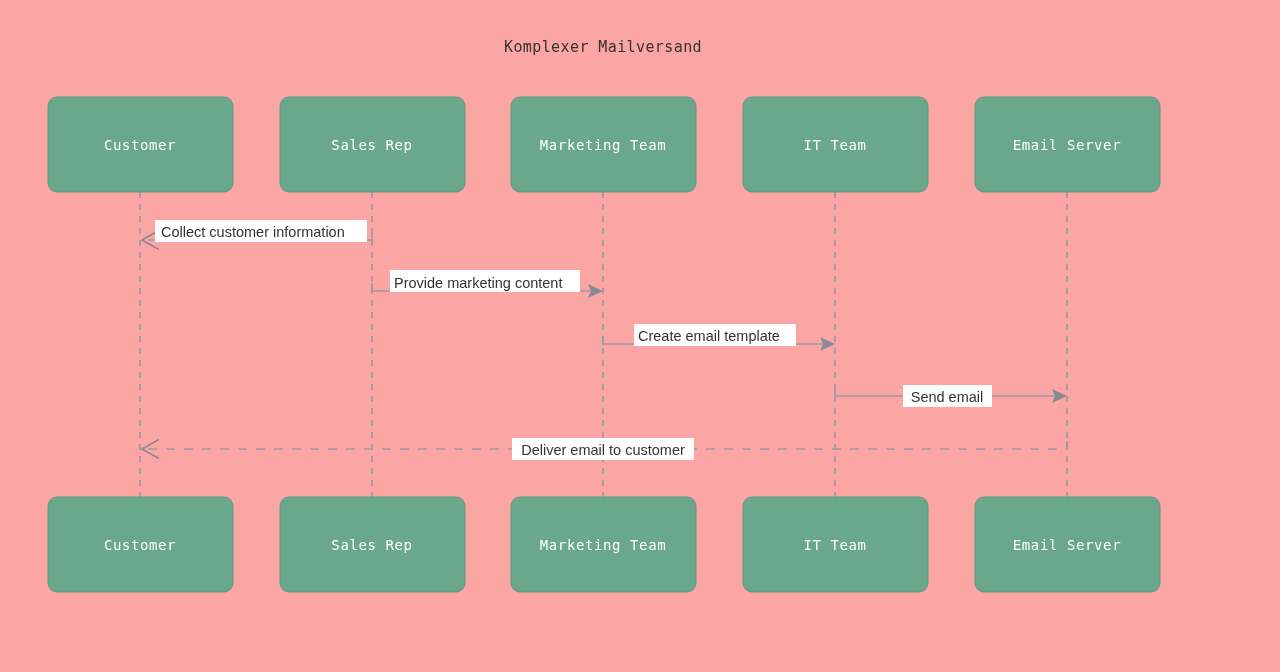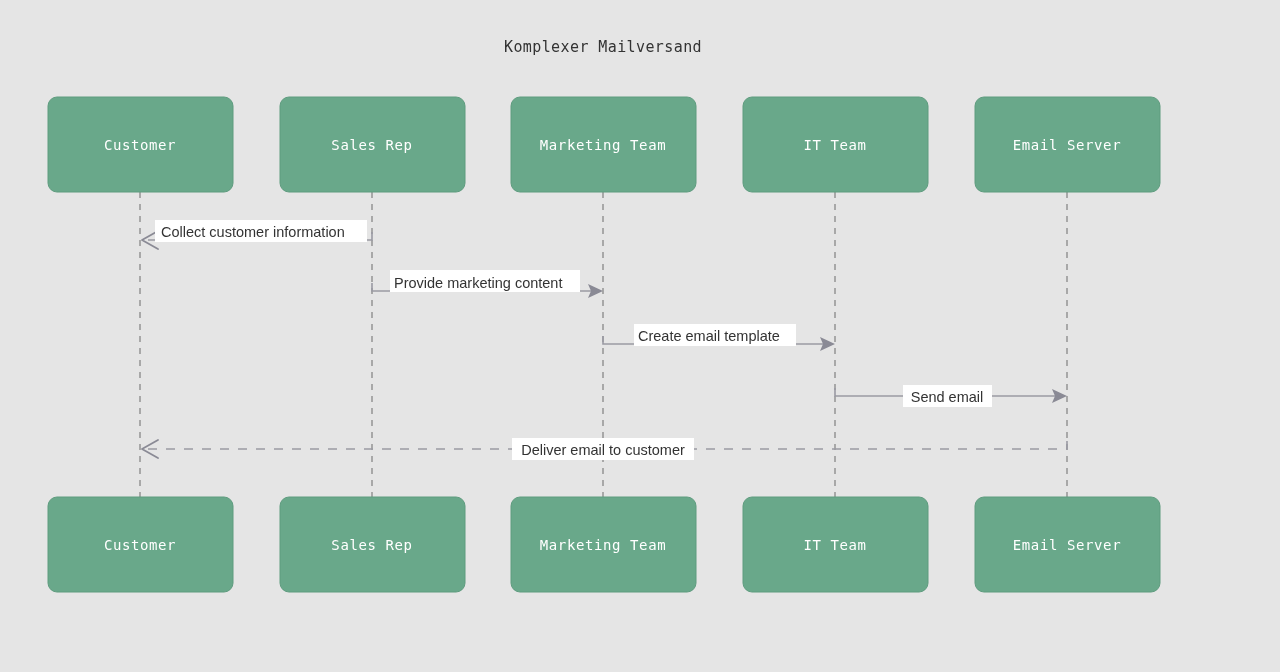--- a/index.html
+++ b/index.html
@@ -10,21 +10,21 @@
   body {
     width: 1280px;
     height: 672px;
     overflow: hidden;
     font-family: "Liberation Sans", sans-serif;
   }
   #diagram-root {
     position: relative;
     width: 1280px;
     height: 672px;
-    background: #e5e5e5;
+    background: #fca5a5;
   }
   svg.seq-canvas {
     position: absolute;
     left: 0;
     top: 0;
     width: 1280px;
     height: 672px;
     display: block;
   }
   .diagram-title {

